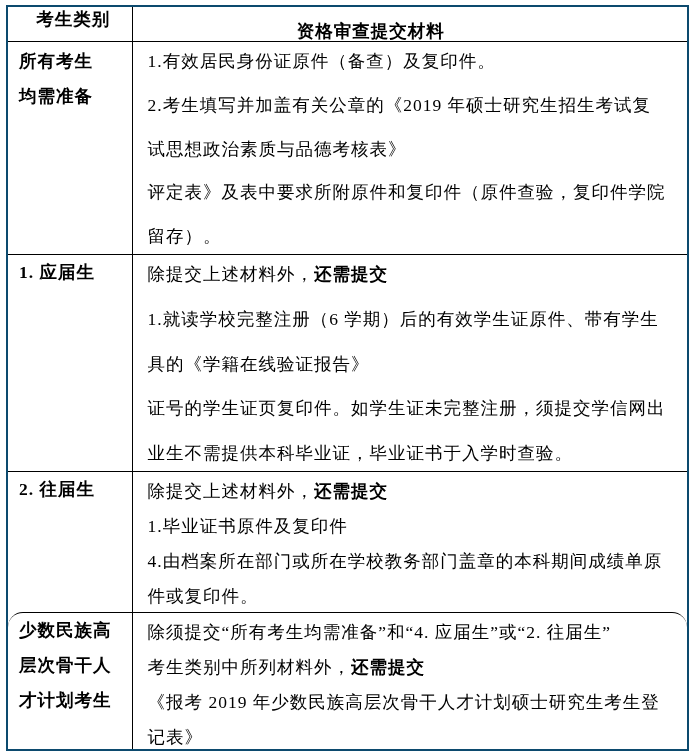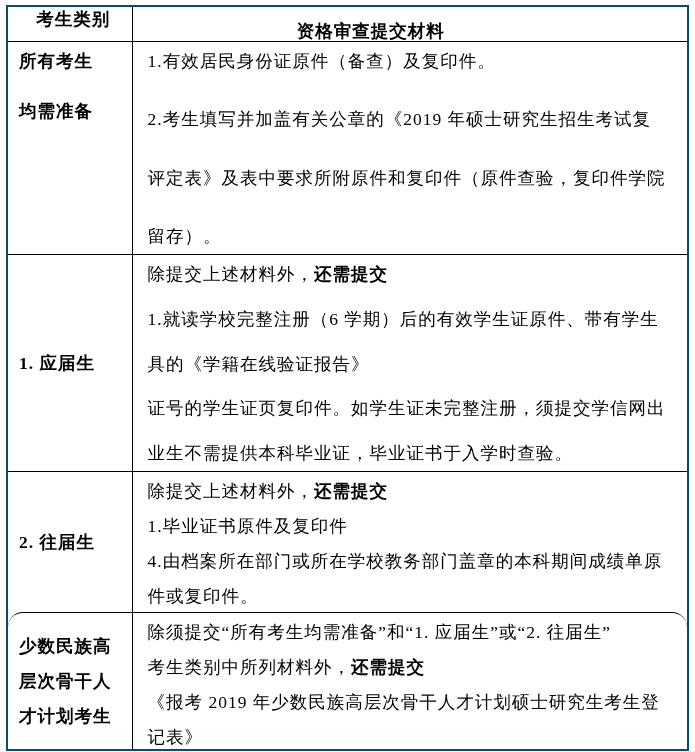--- a/index.html
+++ b/index.html
@@ -19,22 +19,22 @@
   .r0{height:213px;}
   .r1{height:217px;}
   .r2{height:141px;}
   .r3{height:137px;border-radius:15px;}
   .cell{box-sizing:border-box;overflow:hidden;}
   .cat{
     flex:0 0 124.5px;width:124.5px;border-right:1.5px solid #000;
     padding-left:11px;padding-right:4px;
     display:flex;flex-direction:column;font-weight:700;
   }
-  .cat.vcenter{justify-content:center;}
-  .cat.vtop{padding-top:2px;gap:15px;}
+  .cat.vcenter{}
+  .cat.vtop{padding-top:2px;}
   .mat{
     flex:1;padding:2px 8px 0 15px;
     display:flex;flex-direction:column;justify-content:space-between;
   }
   .line{line-height:35px;white-space:nowrap;}
   .line b{font-weight:700;}
   .hcell{font-weight:700;display:flex;align-items:center;}
   .hcat{padding-left:11px;}
   .hmat{justify-content:center;padding-right:107px;padding-top:14px;margin-left:14px;}
 </style>
@@ -49,20 +49,21 @@
   </div>
 
   <div class="row r0">
     <div class="cell cat vtop">
       <div class="line">所有考生</div>
       <div class="line">均需准备</div>
     </div>
     <div class="cell mat">
       <div class="line"><span>1.有效居民身份证原件（备查）及复印件。</span><b></b></div>
       <div class="line"><span>2.考生填写并加盖有关公章的《2019 年硕士研究生招生考试复</span><b></b></div>
+      <div class="line"><span>试思想政治素质与品德考核表》</span><b></b></div>
       <div class="line"><span>评定表》及表中要求所附原件和复印件（原件查验，复印件学院</span><b></b></div>
       <div class="line"><span>留存）。</span><b></b></div>
     </div>
   </div>
 
   <div class="row r1">
     <div class="cell cat vcenter">
       <div class="line">1. 应届生</div>
     </div>
     <div class="cell mat">
@@ -86,20 +87,20 @@
     </div>
   </div>
 
   <div class="row r3">
     <div class="cell cat vcenter">
       <div class="line">少数民族高</div>
       <div class="line">层次骨干人</div>
       <div class="line">才计划考生</div>
     </div>
     <div class="cell mat">
-      <div class="line"><span>除须提交“所有考生均需准备”和“1. 应届生”或“2. 往届生”</span><b></b></div>
+      <div class="line"><span>除须提交“所有考生均需准备”和“4. 应届生”或“2. 往届生”</span><b></b></div>
       <div class="line"><span>考生类别中所列材料外，</span><b>还需提交</b></div>
       <div class="line"><span>《报考 2019 年少数民族高层次骨干人才计划硕士研究生考生登</span><b></b></div>
       <div class="line"><span>记表》</span><b></b></div>
     </div>
   </div>
 
 </div>
 
 </body></html>

